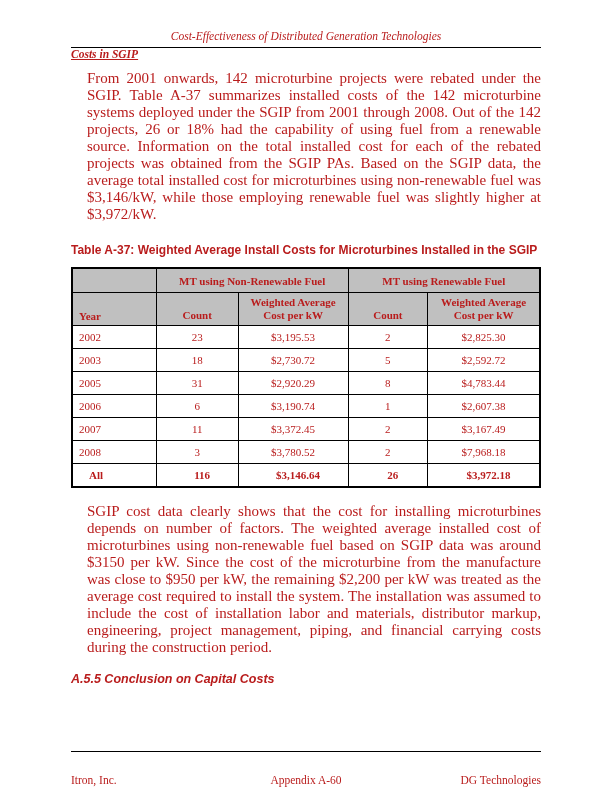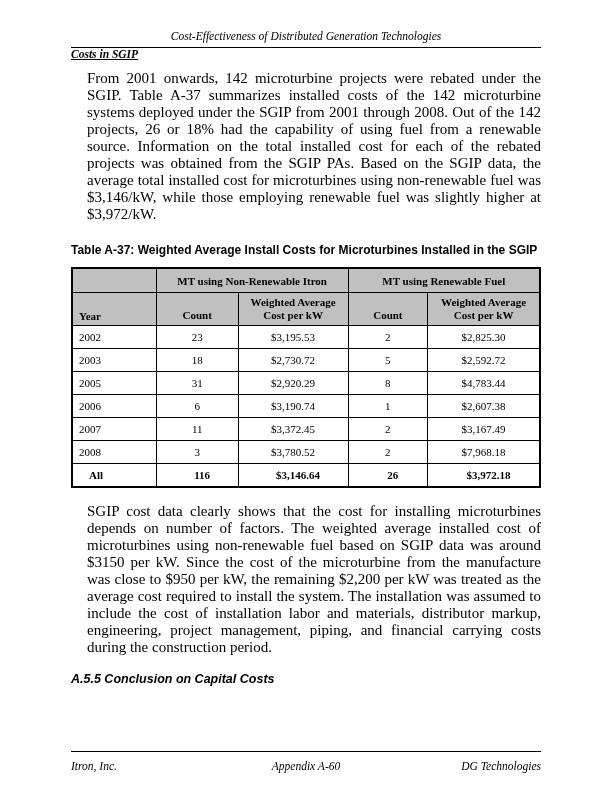--- a/index.html
+++ b/index.html
@@ -1,21 +1,21 @@
 <!DOCTYPE html>
 <html><head>
 <meta charset="utf-8">
 <style>
   html,body{margin:0;padding:0;background:#ffffff;}
   .page{
     position:relative;
     width:612px;height:792px;
     background:#ffffff;
     font-family:"Liberation Serif", serif;
-    color:#000000;
+    color:#b91c1c;
     box-sizing:border-box;
     padding:30px 71px 0 71px;
     overflow:hidden;
   }
   .running-header{
     text-align:center;
     font-style:italic;
     font-size:11.5px;
     padding-bottom:5px;
     border-bottom:1.2px solid #000;
@@ -62,24 +62,23 @@
     margin-top:16px;
     font-family:"Liberation Sans", sans-serif;
     font-weight:bold;
     font-style:italic;
     font-size:12.5px;
   }
   .footer{
     position:absolute;
     left:71px;right:71px;top:751px;
     border-top:1.2px solid #000;
-    padding-top:8px;
+    padding-top:22px;
     display:grid;
     grid-template-columns:1fr auto 1fr;
-    font-style:italic;
     font-size:11.5px;
   }
   .footer .f-left{text-align:left;}
   .footer .f-center{text-align:center;}
   .footer .f-right{text-align:right;}
 </style>
 </head>
 <body>
 
 <div class="page">
@@ -98,21 +97,21 @@
     <colgroup>
       <col style="width:18%">
       <col style="width:17.5%">
       <col style="width:23.5%">
       <col style="width:17%">
       <col style="width:24%">
     </colgroup>
     <thead>
       <tr>
         <th class="hdr group-hdr"></th>
-        <th class="hdr group-hdr" colspan="2">MT using Non-Renewable Itron</th>
+        <th class="hdr group-hdr" colspan="2">MT using Non-Renewable Fuel</th>
         <th class="hdr group-hdr" colspan="2">MT using Renewable Fuel</th>
       </tr>
       <tr>
         <th class="hdr col-hdr-year">Year</th>
         <th class="hdr col-hdr">Count</th>
         <th class="hdr col-hdr">Weighted Average Cost per kW</th>
         <th class="hdr col-hdr">Count</th>
         <th class="hdr col-hdr">Weighted Average Cost per kW</th>
       </tr>
     </thead>

